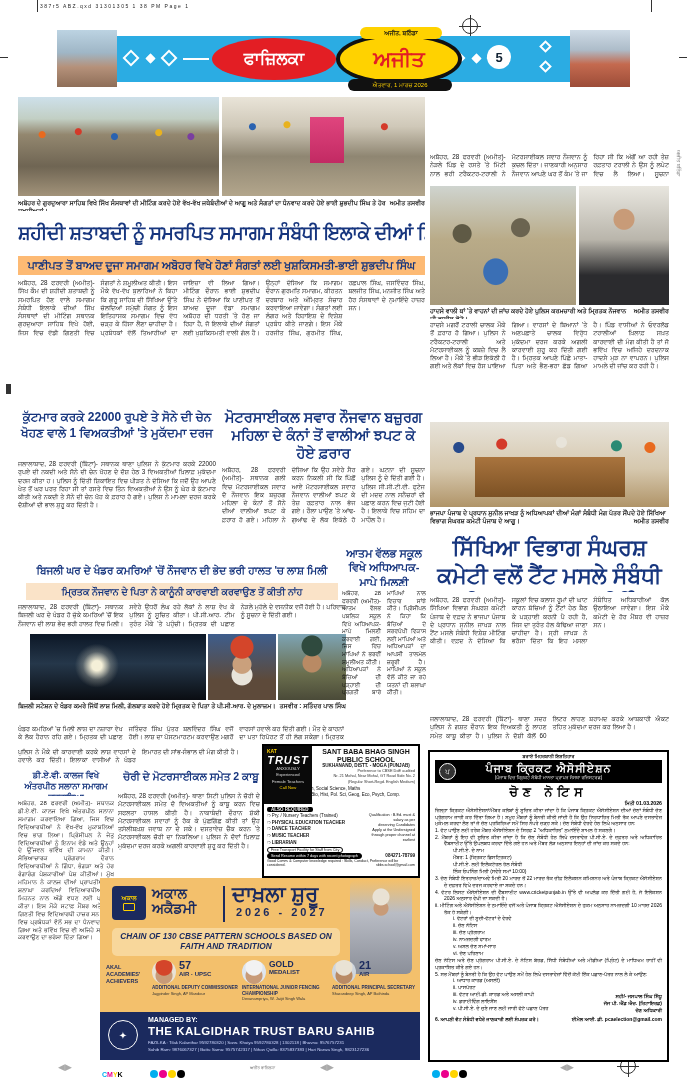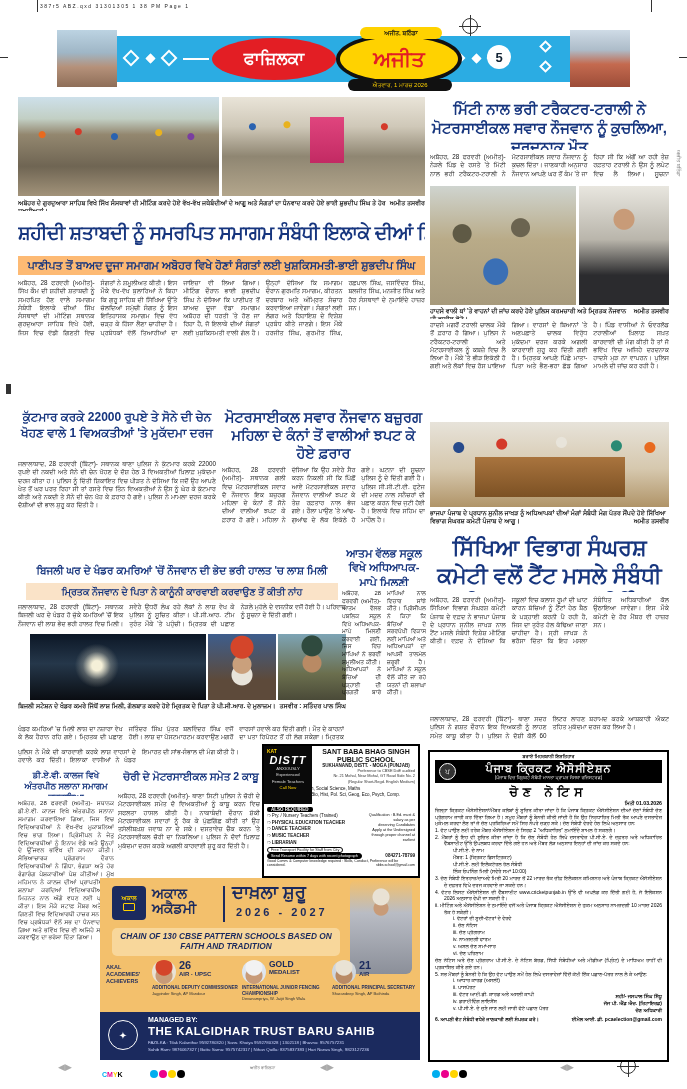--- a/index.html
+++ b/index.html
@@ -117,21 +117,21 @@
   .ad-school .s-li:before { content:"❍ "; font-size:4px; }
   .ad-school .s-band { background:#000; color:#fff; display:inline-block; font-weight:bold; padding:0 4px; border-radius:2px; margin:1px 0; }
   .ad-school .s-pill { border:1px solid #000; border-radius:6px; display:inline-block; padding:0 3px; font-size:3.8px; }
   .ad-school .s-contact { font-weight:bold; text-align:right; font-size:4.6px; }
   .ad-akal { background:#f3c06c; overflow:hidden; }
   .akal-logo { position:absolute; left:12px; top:8px; width:34px; height:34px; background:#1b2a5e; border-radius:4px;
                color:#ffd200; font-size:6px; font-weight:bold; display:flex; flex-direction:column; align-items:center; justify-content:center; }
   .akal-logo .bk { width:12px; height:8px; border:1.5px solid #ffd200; border-radius:1px; margin-top:1px; }
   .akal-name { position:absolute; left:52px; top:8px; color:#1b2a5e; font-weight:bold; font-size:14px; line-height:1.1; }
   .akal-div { position:absolute; left:123px; top:8px; width:2px; height:36px; background:#1b2a5e; }
-  .akal-adm { position:absolute; left:132px; top:4px; color:#1b2a5e; font-weight:bold; font-size:18px; white-space:nowrap; }
+  .akal-adm { position:absolute; left:132px; top:4px; color:#1b2a5e; font-weight:bold; font-size:21px; white-space:nowrap; }
   .akal-years { position:absolute; left:136px; top:28px; color:#1b2a5e; font-weight:bold; font-size:11px; letter-spacing:3px; }
   .akal-boy { position:absolute; right:8px; top:2px; width:62px; height:94px; border-radius:6px;
               background: radial-gradient(circle at 50% 18%, #e9e2d4 0 8px, transparent 9px),
                           radial-gradient(circle at 50% 30%, #c89b78 0 7px, transparent 8px),
                           linear-gradient(180deg,#f3c06c 0%,#b9bcc4 35%,#8b8f99 100%); }
   .akal-tag { position:absolute; left:12px; top:50px; width:228px; height:28px; background:#f8d79b; border-radius:5px;
               color:#1b2a5e; font-weight:bold; font-style:italic; font-size:8.3px; line-height:1.2; text-align:center;
               display:flex; align-items:center; justify-content:center; padding:0 4px; }
   .akal-achlbl { position:absolute; left:6px; top:86px; width:44px; color:#1b2a5e; font-weight:bold; font-size:5.5px; line-height:1.3; }
   .ach { position:absolute; top:82px; width:86px; }
@@ -269,21 +269,21 @@
     </div>
     <div><span class="s-pill">Free Transport Facility for Staff from City</span></div>
     <div><span class="s-pill" style="background:#000; color:#fff;">Send Resume within 7 days with recent photograph</span>
          <span class="s-contact" style="float:right;">084271-78799</span></div>
     <div style="font-size:3.6px;"><span>Good Comm. &amp; Computer knowledge required : Skills,</span>
       <span>Conduct, Preference will be considered.</span>
       <span style="float:right;">sbbs.school@gmail.com</span></div>
   </div>
   <div class="abs ad-kat" style="left:264px; top:746px; width:48px; height:58px;">
     <div class="k-logo">KAT</div>
-    <div class="k-h">DISTT</div>
+    <div class="k-h">TRUST</div>
     <div class="k-s">ANXIOUSLY</div>
     <div class="k-s">Experienced</div>
     <div class="k-s">Female Teachers</div>
     <div class="k-s" style="color:#ffd200;">Call Now</div>
   </div>
 
   <div class="abs ad-akal" style="left:100px; top:878px; width:320px; height:182px;">
     <div class="akal-logo">
       <span>ਅਕਾਲ</span>
       <span class="bk"></span>
@@ -293,21 +293,21 @@
       <div>ਅਕੈਡਮੀ</div>
     </div>
     <div class="akal-div"></div>
     <div class="akal-adm">ਦਾਖ਼ਲਾ ਸ਼ੁਰੂ</div>
     <div class="akal-years">2026 - 2027</div>
     <div class="akal-boy"></div>
     <div class="akal-tag">CHAIN OF 130 CBSE PATTERN SCHOOLS BASED ON FAITH AND TRADITION</div>
     <div class="akal-achlbl">AKAL ACADEMIES' ACHIEVERS</div>
     <div class="ach" style="left:52px;">
       <div class="av"></div>
-      <div class="st">26</div>
+      <div class="st">57</div>
       <div class="ss">AIR · UPSC</div>
       <div class="ro">ADDITIONAL DEPUTY COMMISSIONER</div>
       <div class="nm">Jagpinder Singh, AP Mandour</div>
     </div>
     <div class="ach a2" style="left:142px;">
       <div class="av"></div>
       <div class="st" style="font-size:8.5px;">GOLD</div>
       <div class="ss">MEDALIST</div>
       <div class="ro">INTERNATIONAL JUNIOR FENCING CHAMPIONSHIP</div>
       <div class="nm">Devanampriya, W. Jaijit Singh Wala</div>
@@ -323,21 +323,20 @@
       <div class="fl">✦</div>
       <div class="m1">MANAGED BY:</div>
       <div class="m2">THE KALGIDHAR TRUST BARU SAHIB</div>
       <div class="m3">
         <div>FAZILKA : Tilak Kalanthar 9592780320 | Sarw. Khuiya 9592780328 | 1302118 | Bhavna: 9576757231</div>
         <div>Sahib Ram: 9876067327 | Battu Sama: 9575742317 | Nihan Quilla: 8375837383 | Hari Narwa Singh, 9823127236</div>
       </div>
     </div>
   </div>
 
-  <div class="abs h-l" style="left:430px; top:100px; width:239px; height:50px; font-size:15px;">ਮਿੱਟੀ ਨਾਲ ਭਰੀ ਟਰੈਕਟਰ-ਟਰਾਲੀ ਨੇ ਮੋਟਰਸਾਈਕਲ ਸਵਾਰ ਨੌਜਵਾਨ ਨੂੰ ਕੁਚਲਿਆ, ਦਰਦਨਾਕ ਮੌਤ</div>
   <div class="abs bodytxt cols3" style="left:430px; top:153px; width:239px; height:31px;">
     <span>ਅਬੋਹਰ, 28 ਫਰਵਰੀ (ਅਮੀਤ)- ਨੇੜਲੇ ਪਿੰਡ ਦੇ ਰਸਤੇ 'ਤੇ ਮਿੱਟੀ ਨਾਲ ਭਰੀ ਟਰੈਕਟਰ-ਟਰਾਲੀ ਨੇ ਮੋਟਰਸਾਈਕਲ ਸਵਾਰ ਨੌਜਵਾਨ ਨੂੰ ਕੁਚਲ ਦਿੱਤਾ।</span> <span>ਜਾਣਕਾਰੀ ਅਨੁਸਾਰ ਨੌਜਵਾਨ ਆਪਣੇ ਘਰ ਤੋਂ ਕੰਮ 'ਤੇ ਜਾ ਰਿਹਾ ਸੀ ਕਿ ਅੱਗੋਂ ਆ ਰਹੀ ਤੇਜ਼ ਰਫ਼ਤਾਰ ਟਰਾਲੀ ਨੇ ਉਸ ਨੂੰ ਲਪੇਟ ਵਿਚ ਲੈ ਲਿਆ।</span> <span>ਸੂਚਨਾ ਮਿਲਦਿਆਂ ਹੀ ਪੁਲਿਸ ਮੌਕੇ 'ਤੇ ਪਹੁੰਚੀ ਅਤੇ ਲਾਸ਼ ਨੂੰ ਕਬਜ਼ੇ ਵਿਚ ਲੈ ਕੇ ਪੋਸਟਮਾਰਟਮ ਲਈ ਭੇਜਿਆ। ਪਰਿਵਾਰ ਵਿਚ ਸੋਗ ਦੀ ਲਹਿਰ ਹੈ।</span>
   </div>
   <div class="abs ph ph-accident" style="left:430px; top:186px; width:146px; height:119px;"></div>
   <div class="abs ph ph-phoneman" style="left:579px; top:186px; width:90px; height:119px;"></div>
   <div class="abs cap" style="left:430px; top:307px; width:239px; height:12px;">
     <span>ਹਾਦਸੇ ਵਾਲੀ ਥਾਂ 'ਤੇ ਵਾਹਨਾਂ ਦੀ ਜਾਂਚ ਕਰਦੇ ਹੋਏ ਪੁਲਿਸ ਕਰਮਚਾਰੀ ਅਤੇ ਮ੍ਰਿਤਕ ਨੌਜਵਾਨ ਦੀ ਫਾਈਲ ਫੋਟੋ।</span>
     <span style="white-space:nowrap;">ਅਮੀਤ ਤਸਵੀਰ</span>
   </div>
   <div class="abs bodytxt cols3" style="left:430px; top:321px; width:239px; height:99px;">

